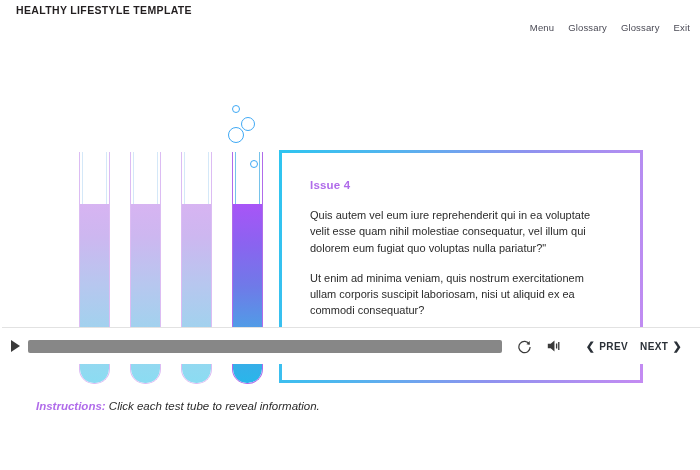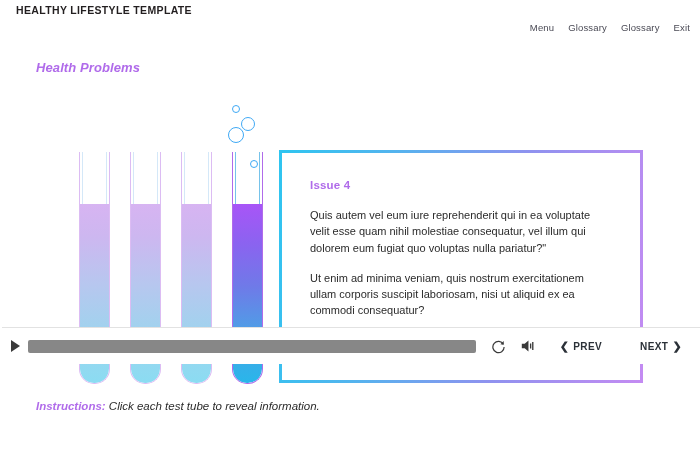--- a/index.html
+++ b/index.html
@@ -114,38 +114,37 @@
     flex:1 1 auto;height:13px;background:#878787;border-radius:2px;margin:0 10px 0 0;cursor:pointer;
   }
   .replay{width:26px;height:36px;display:flex;align-items:center;justify-content:center;cursor:pointer;flex:0 0 auto;}
   .vol{width:34px;height:36px;display:flex;align-items:center;justify-content:center;cursor:pointer;flex:0 0 auto;}
   .navbtn{
     font-size:10px;font-weight:bold;color:#2b3138;letter-spacing:.4px;
     display:flex;align-items:center;gap:4px;cursor:pointer;flex:0 0 auto;
     padding:0 6px;
   }
   .navbtn.prev{margin-left:8px;}
-  .navbtn.next{margin-left:26px;margin-right:14px;}
+  .navbtn.next{margin-right:14px;}
   .chev{font-size:11px;line-height:1;}
 </style>
 </head>
 <body>
 
 <div id="stage">
 
   <div class="app-title">HEALTHY LIFESTYLE TEMPLATE</div>
 
   <nav class="topnav">
     <a href="#">Menu</a>
     <a href="#">Glossary</a>
     <a href="#">Glossary</a>
     <a href="#">Exit</a>
   </nav>
 
-  <div class="h-title">Health Problems</div>
 
   <div id="tubes">
 
     <div class="tube idle" style="left:77px;">
       <div class="glass">
         <div class="liq"></div>
       </div>
     </div>
 
     <div class="tube idle" style="left:128px;">

